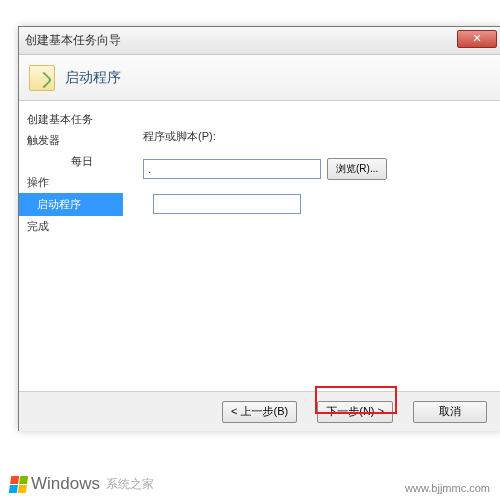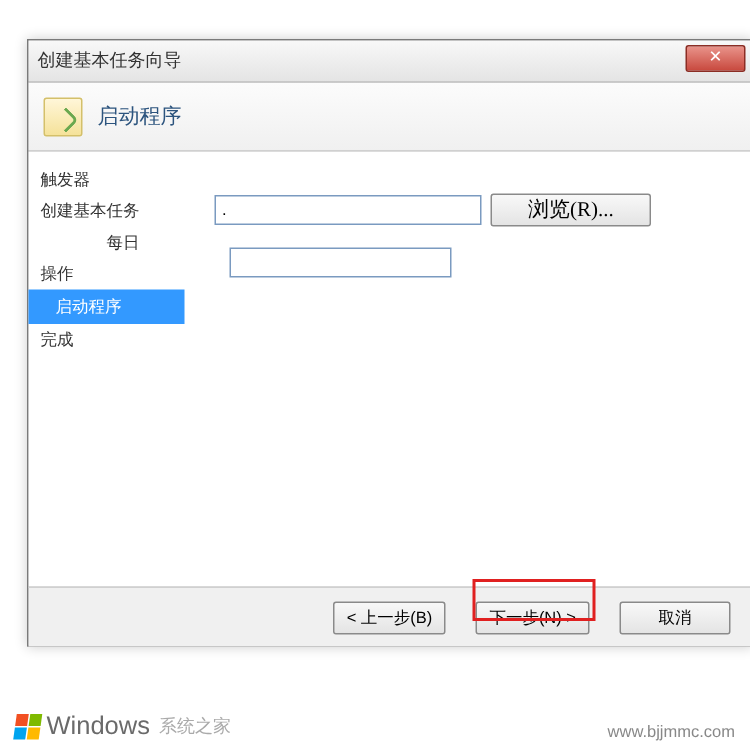--- a/index.html
+++ b/index.html
@@ -126,26 +126,26 @@
       border: 1px solid #7a9ac0;
       height: 20px;
       padding: 1px 4px;
       font-family: inherit;
       font-size: 11px;
     }
     .input-script { width: 178px; }
     .input-opt { width: 148px; margin-left: 10px; }
     .browse-btn {
       height: 22px;
-      padding: 0 24px;
+      padding: 0 8px;
       background: linear-gradient(#f8f8f8, #e4e4e4);
       border: 1px solid #8a8a8a;
       border-radius: 2px;
-      font-family: Liberation Serif, serif;
-      font-size: 14px;
+      font-family: Liberation Sans, sans-serif;
+      font-size: 10px;
       cursor: pointer;
     }
     .footer {
       height: 40px;
       background: #f0f0f0;
       border-top: 1px solid #d0d0d0;
       display: flex;
       align-items: center;
       justify-content: flex-end;
       padding-right: 14px;
@@ -205,29 +205,32 @@
     </div>
   </div>
 
   <div class="header">
     <div class="header-icon"></div>
     <div class="header-title">启动程序</div>
   </div>
 
   <div class="content">
     <div class="sidebar">
+      <div class="sidebar-item">创建基本任务</div>
       <div class="sidebar-item">触发器</div>
-      <div class="sidebar-item">创建基本任务</div>
       <div class="sidebar-subitem">每日</div>
       <div class="sidebar-item">操作</div>
       <div class="sidebar-item selected">启动程序</div>
       <div class="sidebar-item">完成</div>
     </div>
 
     <div class="form-area">
+      <div class="form-row">
+        <span class="form-label">程序或脚本(P):</span>
+      </div>
       <div class="form-row">
         <input class="form-input input-script" value="." style="">
         <button class="browse-btn">浏览(R)...</button>
       </div>
       <div class="form-row">
         <input class="form-input input-opt" value="" style="">
       </div>
     </div>
   </div>
 

